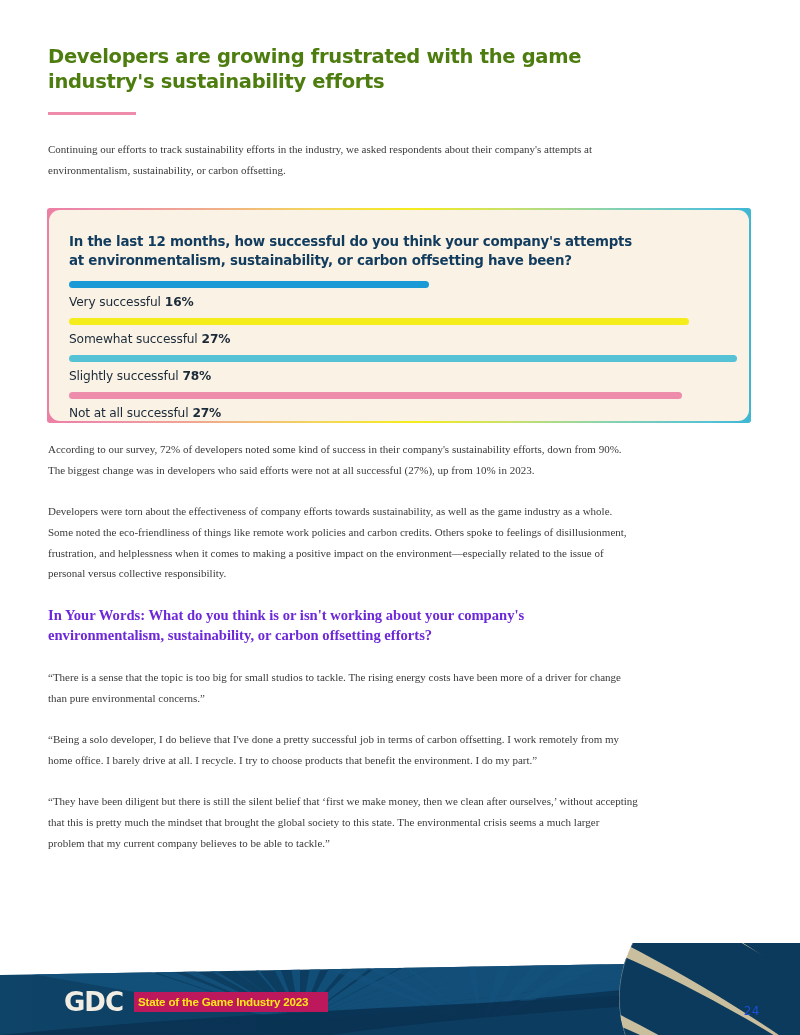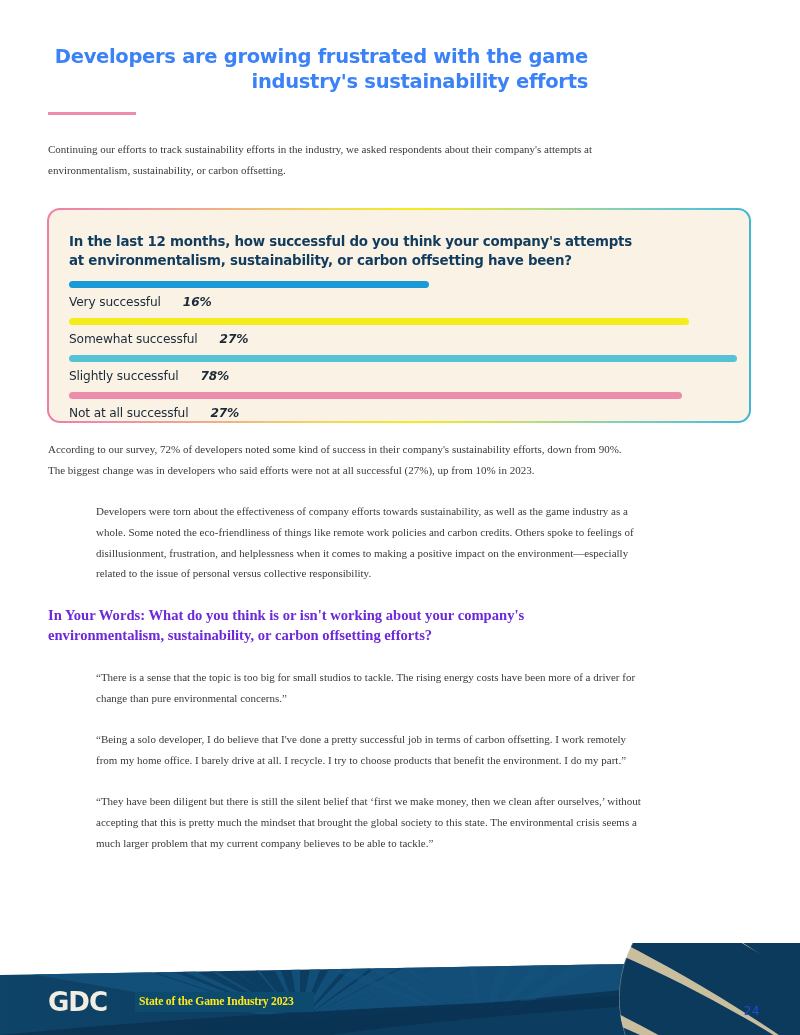--- a/index.html
+++ b/index.html
@@ -26,61 +26,60 @@
     top: 44px;
     width: 600px;
   }
 
   .page-title {
     font-family: "DejaVu Sans", sans-serif;
     font-weight: bold;
     font-size: 19.5px;
     line-height: 25px;
     letter-spacing: -0.3px;
-    color: #3b82f6;
+    color: #4d7c0f;
     max-width: 540px;
-    text-align: right;
   }
 
   .title-rule {
     width: 88px;
     height: 3px;
     background: #EE8CAB;
     margin-top: 18px;
     margin-bottom: 24px;
   }
 
   .body-text {
     font-family: "Liberation Serif", serif;
     font-size: 11px;
     line-height: 20.6px;
     color: #3a3a3c;
     max-width: 585px;
     margin-bottom: 21px;
   }
-  .body-text.wide { max-width: 590px; margin-left: 48px; }
+  .body-text.wide { max-width: 590px; }
 
   .inyourwords {
     font-family: "Liberation Serif", serif;
     font-weight: bold;
     font-size: 14.6px;
     line-height: 20.6px;
     color: #6d28d9;
     max-width: 560px;
     margin-bottom: 21px;
   }
 
   
   .chart-card-wrap {
     position: absolute;
     left: 47px;
     top: 208px;
     width: 704px;
     height: 215px;
-    border-radius: 13px;
+    border-radius: 3px;
     padding: 2px;
     background: linear-gradient(90deg,
         #EC7FA4 0%,
         #EE8CAB 8%,
         #F0A98E 22%,
         #F3D55C 38%,
         #F5EC1C 52%,
         #C9E06A 66%,
         #86D2B0 80%,
         #56C2D6 94%,
@@ -118,61 +117,60 @@
   .bar-label {
     font-family: "DejaVu Sans", sans-serif;
     font-size: 12.2px;
     color: #1b2a38;
     letter-spacing: -0.15px;
     margin-bottom: 9px;
     white-space: nowrap;
   }
   .bar-label .pct {
     font-weight: bold;
-    margin-left: 22px;
-    font-style: italic;
+    margin-left: 4px;
   }
 
   
   .footer {
     position: absolute;
     left: 0;
     bottom: 0;
     width: 800px;
     height: 92px;
     overflow: hidden;
   }
 
   .footer svg { display: block; }
 
   .footer-logo {
     position: absolute;
-    left: 48px;
+    left: 64px;
     bottom: 20px;
     display: flex;
     align-items: center;
-    gap: 28px;
+    gap: 11px;
   }
 
   .gdc-word {
     font-family: "DejaVu Sans", sans-serif;
     font-weight: bold;
     font-size: 26px;
     letter-spacing: -1px;
     color: #F2EDE2;
     line-height: 1;
   }
 
   .footer-tagline {
-    font-family: Liberation Serif, serif;
+    font-family: Liberation Sans, sans-serif;
     font-weight: bold;
     font-size: 11.6px;
     letter-spacing: -0.2px;
     color: #FFE81A;
-    background: #0c4a6e;
+    background: #be185d;
     padding: 3px 20px 3px 4px;
     line-height: 1.15;
   }
 
   .page-number {
     position: absolute;
     right: 40px;
     bottom: 17px;
     font-family: "DejaVu Sans", sans-serif;
     font-size: 12px;

